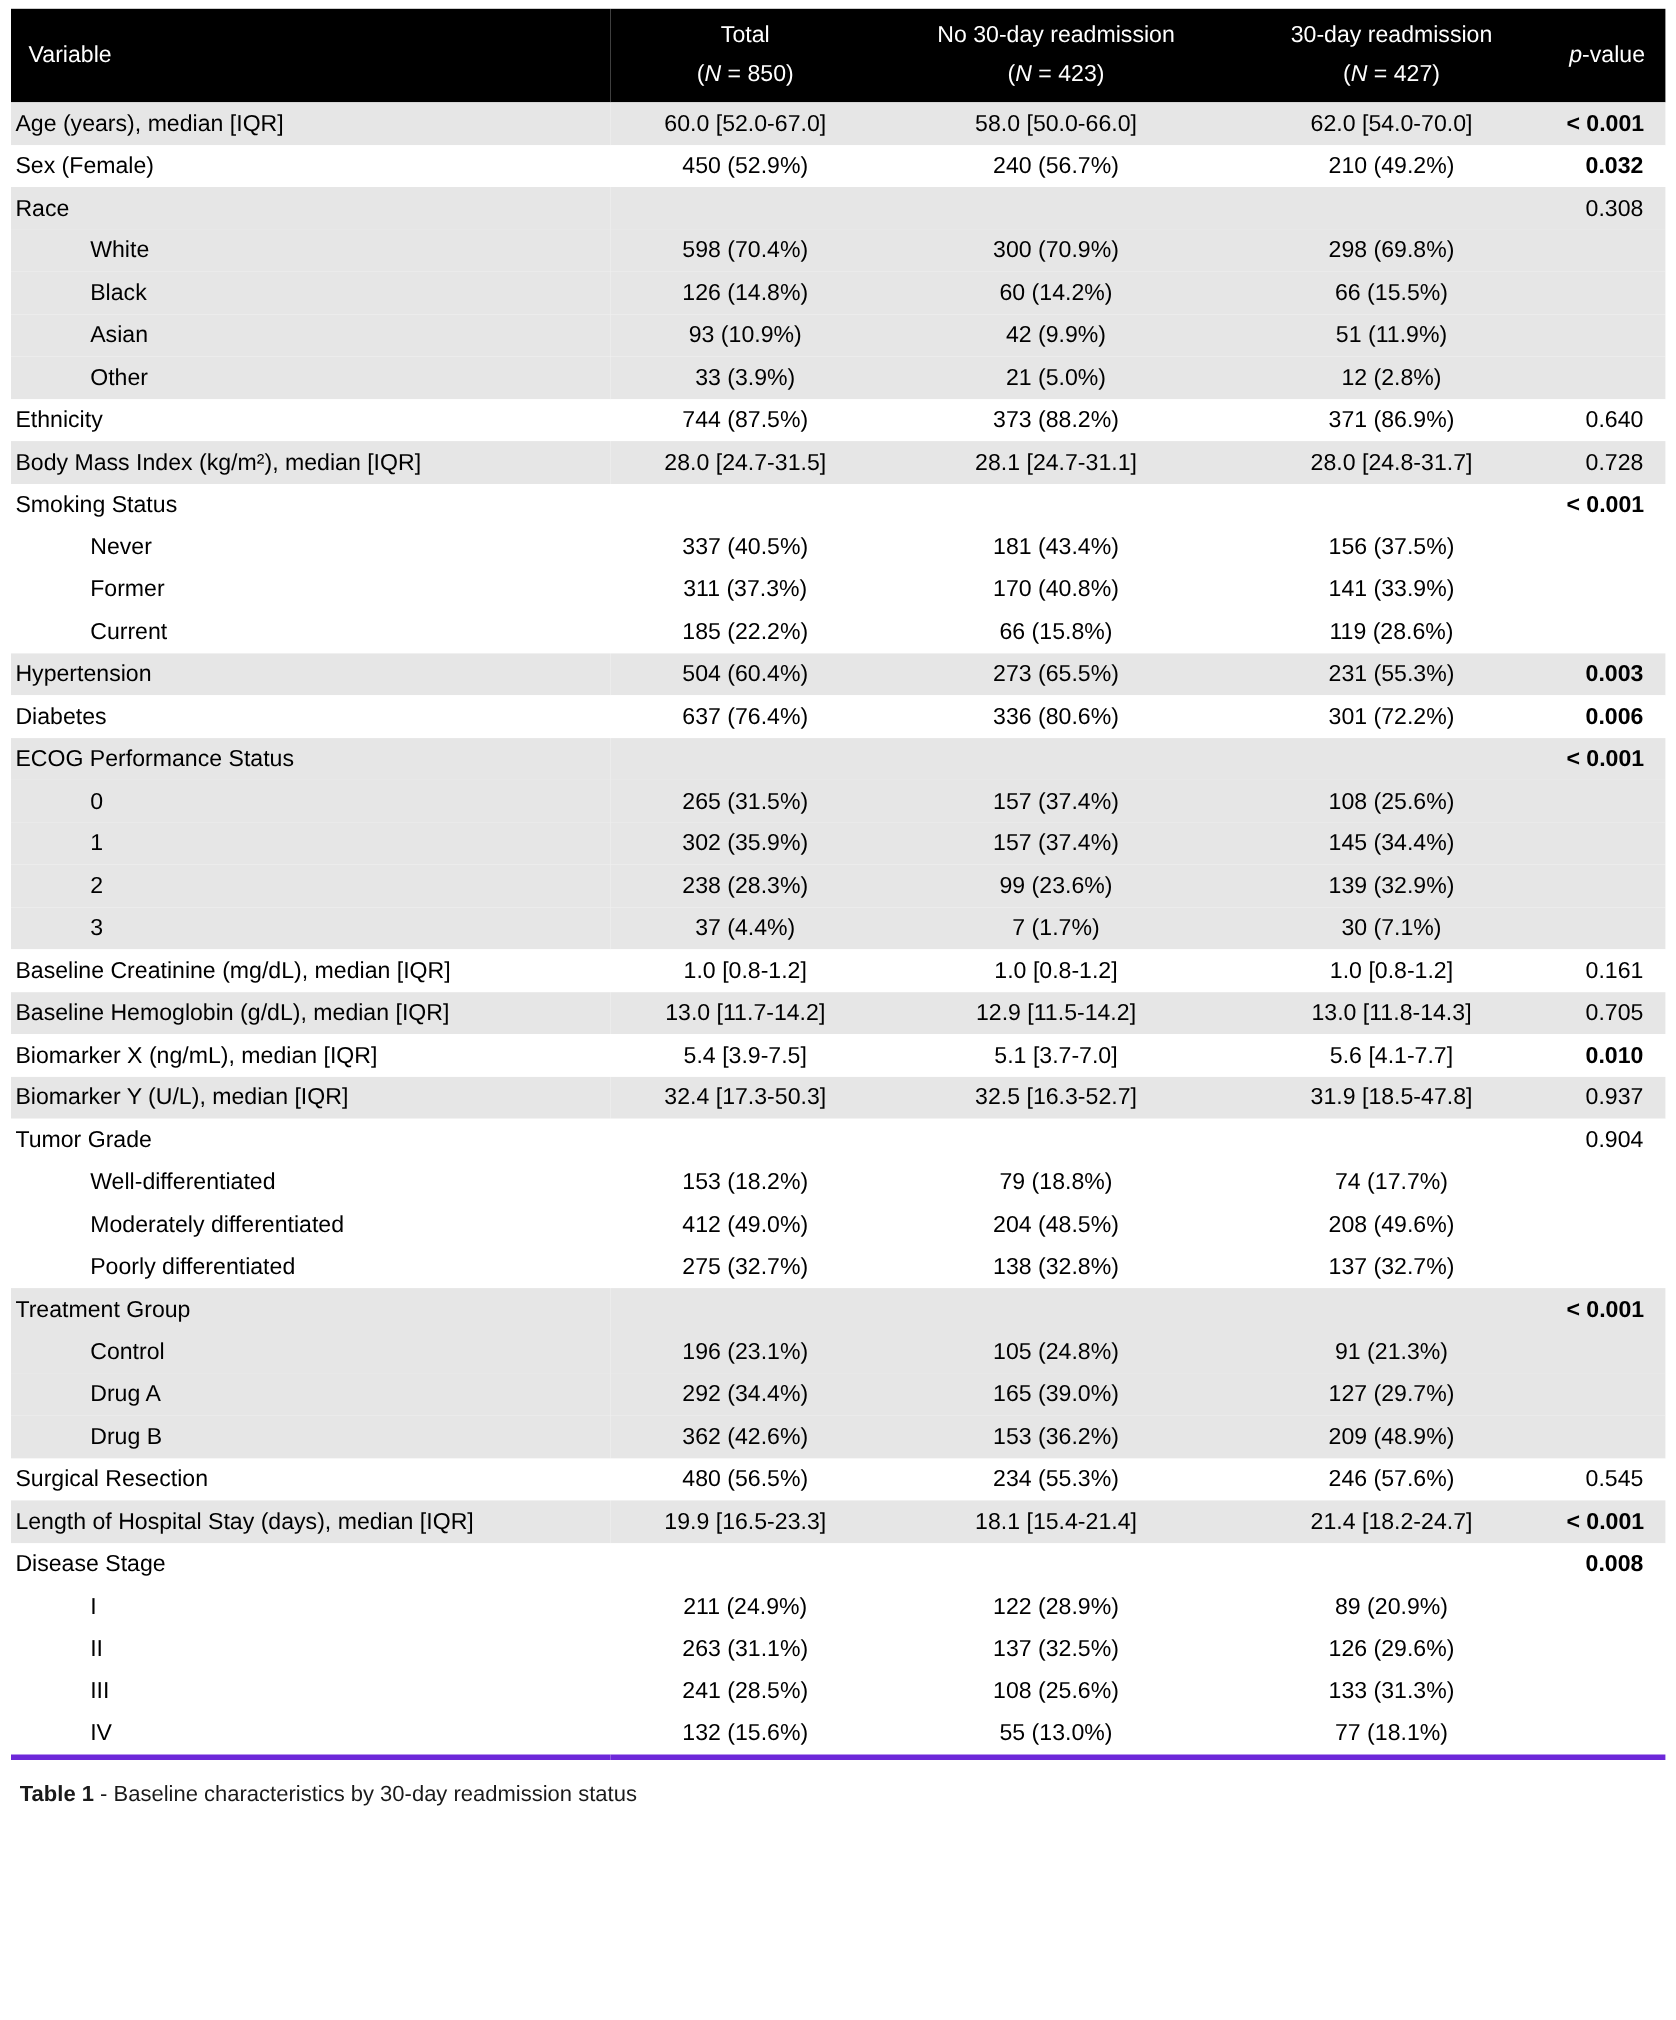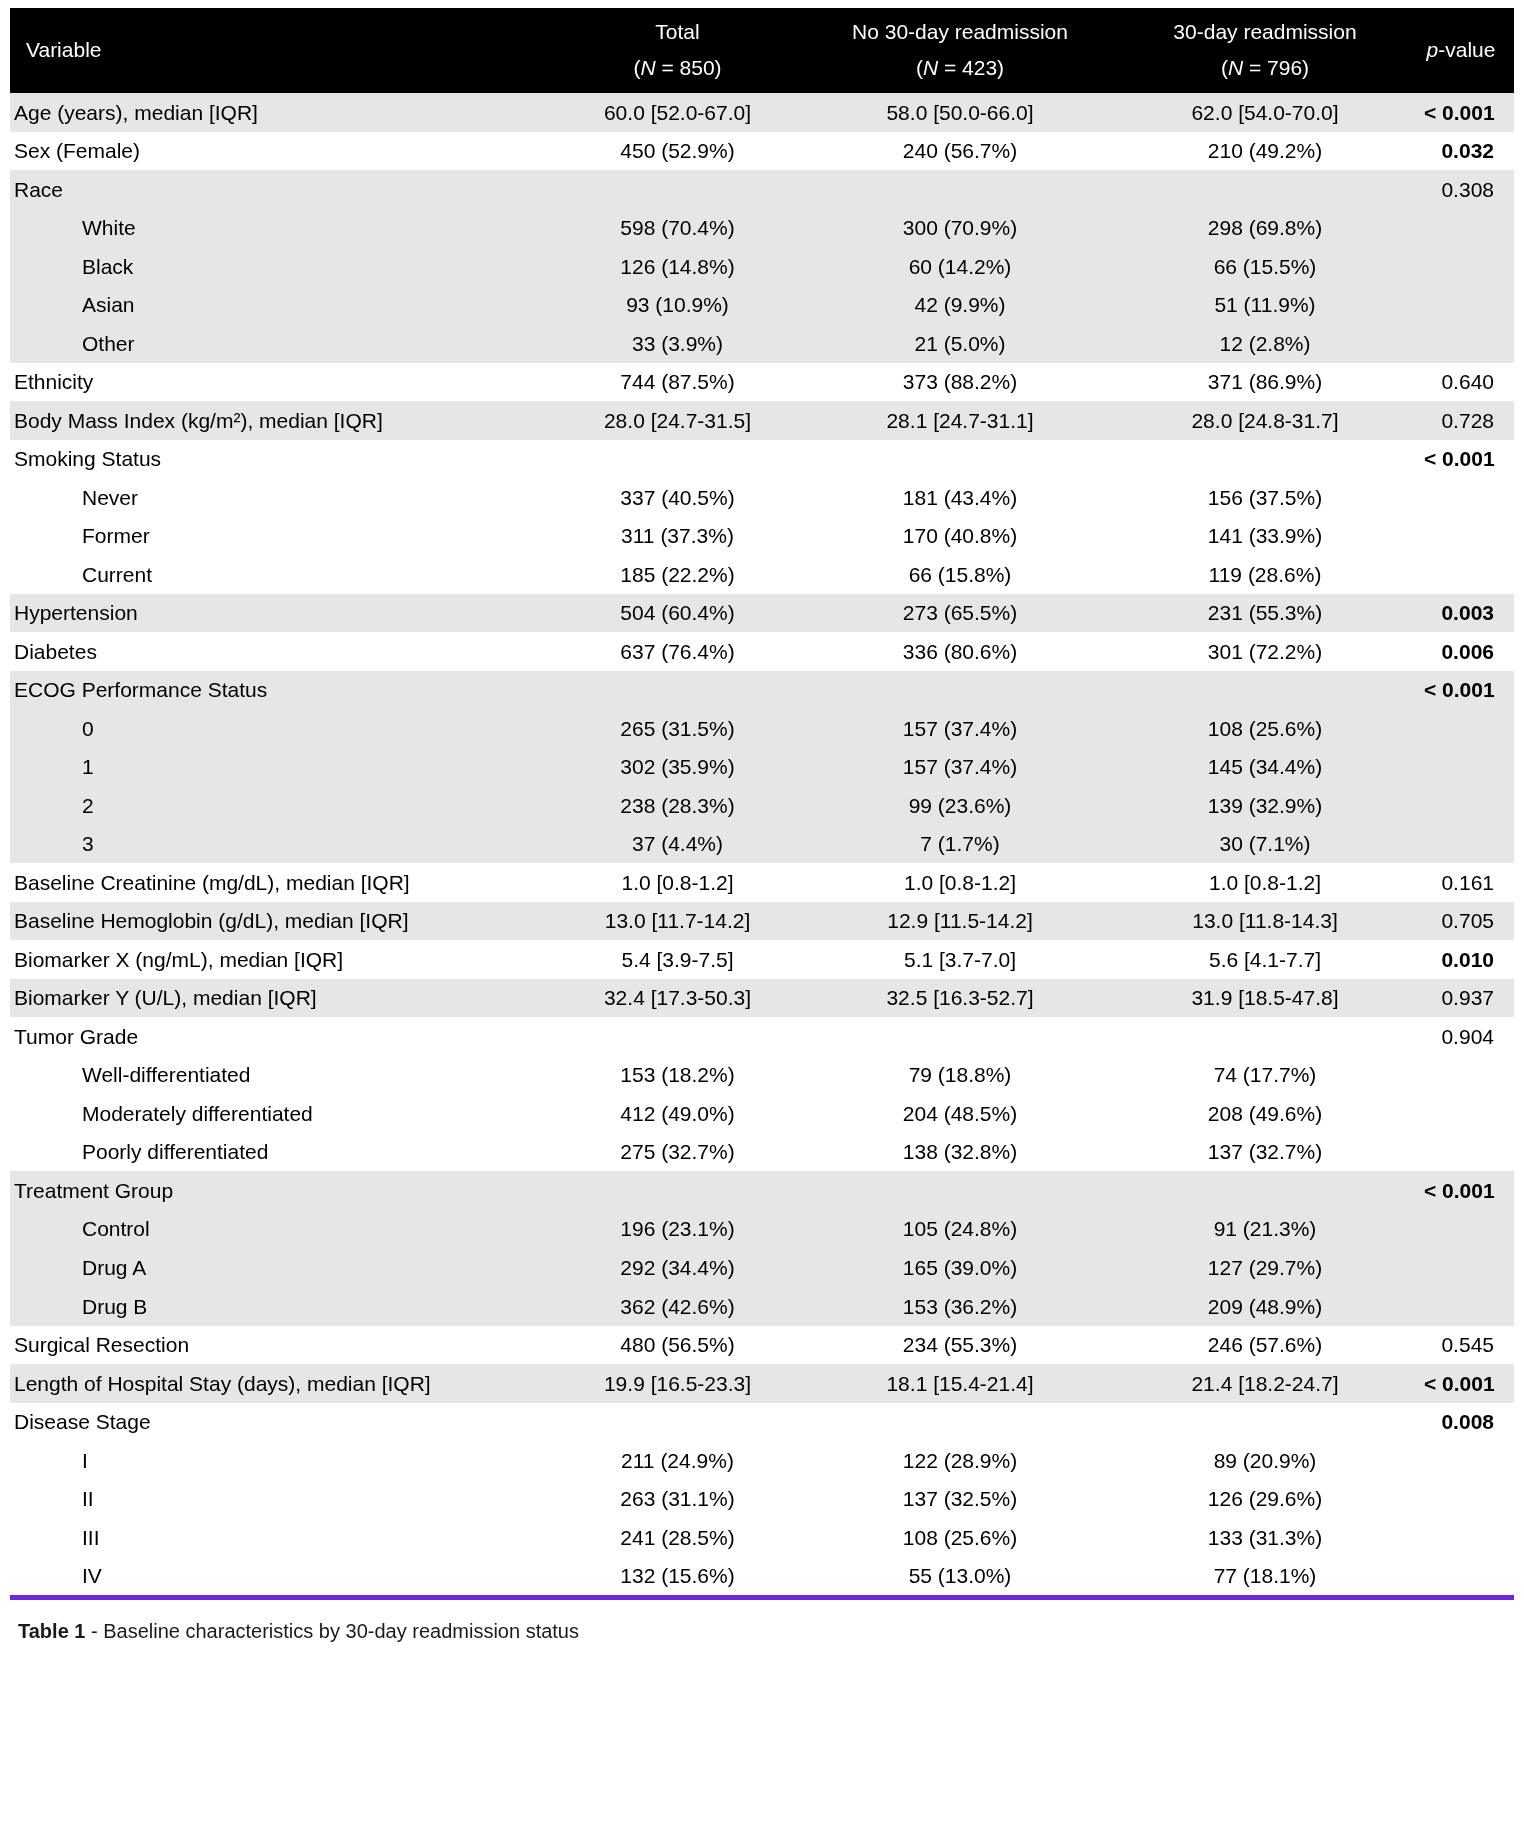--- a/index.html
+++ b/index.html
@@ -106,21 +106,21 @@
         <th class="hnum">
           <span class="hd-line1">Total</span>
           <span class="hd-line2"><span>(</span><span class="ital">N</span><span> = 850)</span></span>
         </th>
         <th class="hnum">
           <span class="hd-line1">No 30-day readmission</span>
           <span class="hd-line2"><span>(</span><span class="ital">N</span><span> = 423)</span></span>
         </th>
         <th class="hnum">
           <span class="hd-line1">30-day readmission</span>
-          <span class="hd-line2"><span>(</span><span class="ital">N</span><span> = 796)</span></span>
+          <span class="hd-line2"><span>(</span><span class="ital">N</span><span> = 427)</span></span>
         </th>
         <th class="hp">
           <span class="hd-line1"><span class="ital">p</span><span>-value</span></span>
         </th>
       </tr>
     </thead>
     <tbody id="tbody">
         <tr class="shade">
           <td class="var">Age (years), median [IQR]</td>
           <td class="num">60.0 [52.0-67.0]</td>

